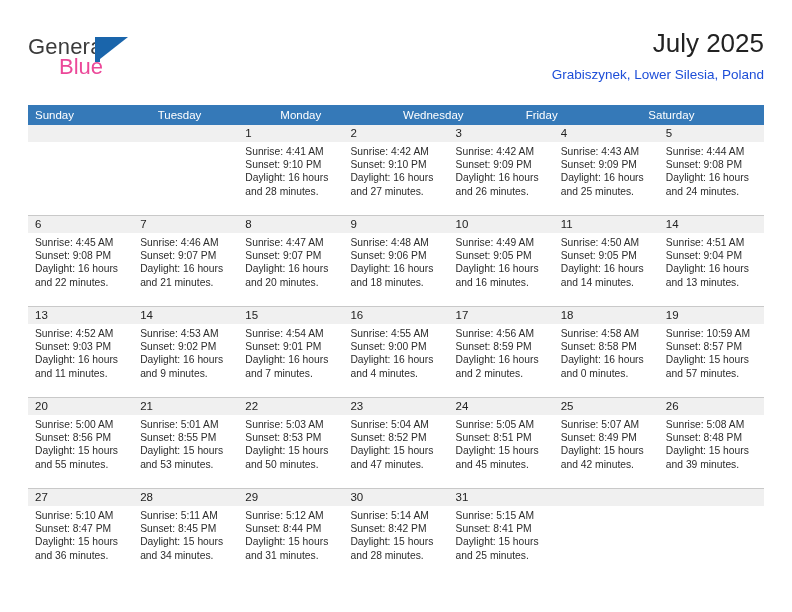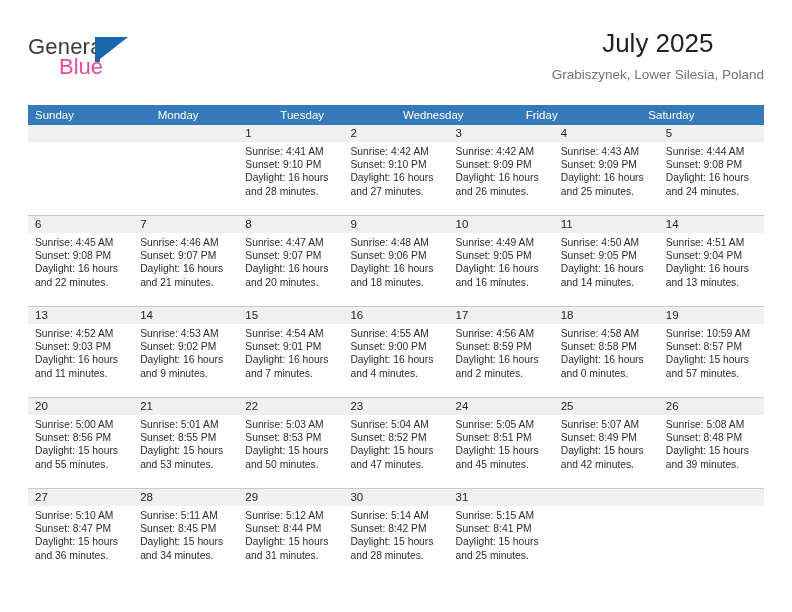--- a/index.html
+++ b/index.html
@@ -68,31 +68,31 @@
     width: 0;
     height: 0;
     border-top: 22px solid #1a65ab;
     border-right: 28px solid transparent;
   }
 
   .title-block {
     position: absolute;
     right: 0;
     top: 0;
-    text-align: center;
+    text-align: right;
   }
   .month-title {
     font-size: 26px;
     color: #222222;
     line-height: 34px;
     white-space: nowrap;
   }
   .location {
     font-size: 13.5px;
-    color: #737373;
+    color: #1d4ed8;
     line-height: 22px;
     margin-top: 4px;
     white-space: nowrap;
   }
 
   
   .calendar {
     position: absolute;
     left: 28px;
     top: 105px;
@@ -173,22 +173,22 @@
     <div class="title-block">
       <div class="month-title">July 2025</div>
       <div class="location">Grabiszynek, Lower Silesia, Poland</div>
     </div>
 
   </div>
 
   <div class="calendar">
     <div class="weekday-row">
       <div class="weekday">Sunday</div>
+      <div class="weekday">Tuesday</div>
       <div class="weekday">Monday</div>
-      <div class="weekday">Tuesday</div>
       <div class="weekday">Wednesday</div>
       <div class="weekday">Friday</div>
       <div class="weekday">Saturday</div>
     </div>
     <div id="weeks-container">
         <div class="week">
           <div class="week-inner">
             <div class="daycell empty">
               <div class="daynum-band"></div>
               <div class="daynum"></div>

